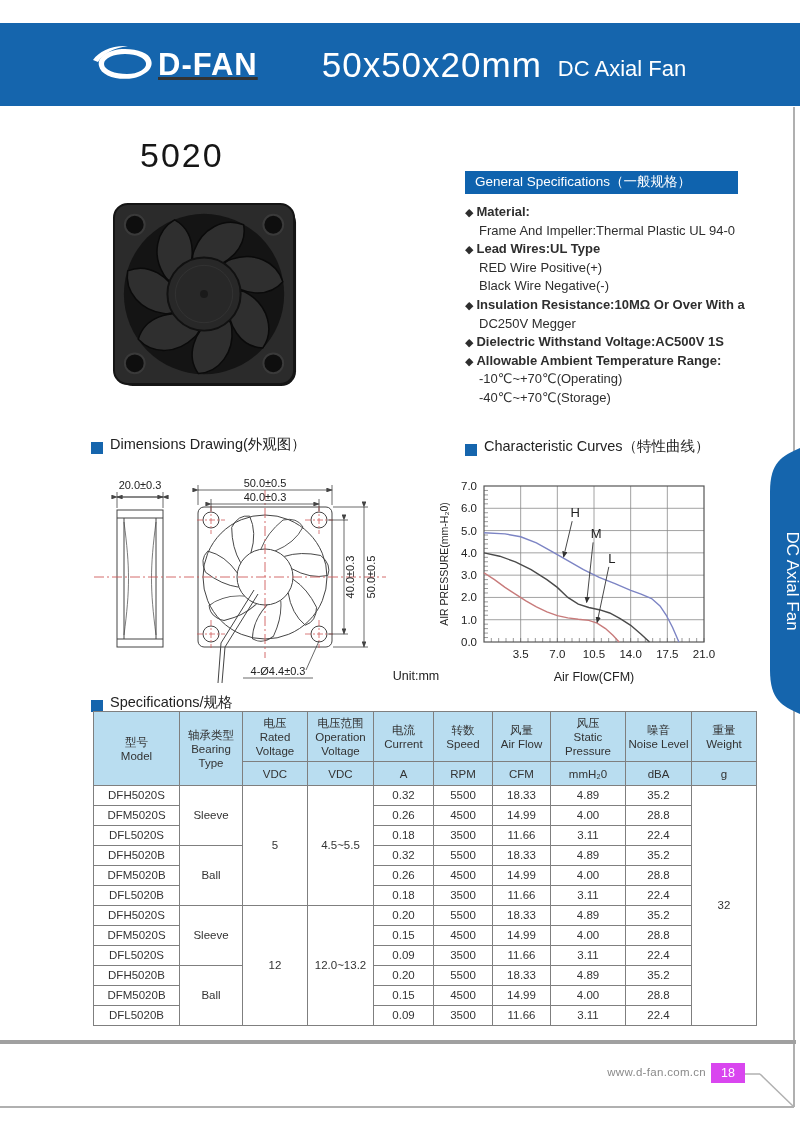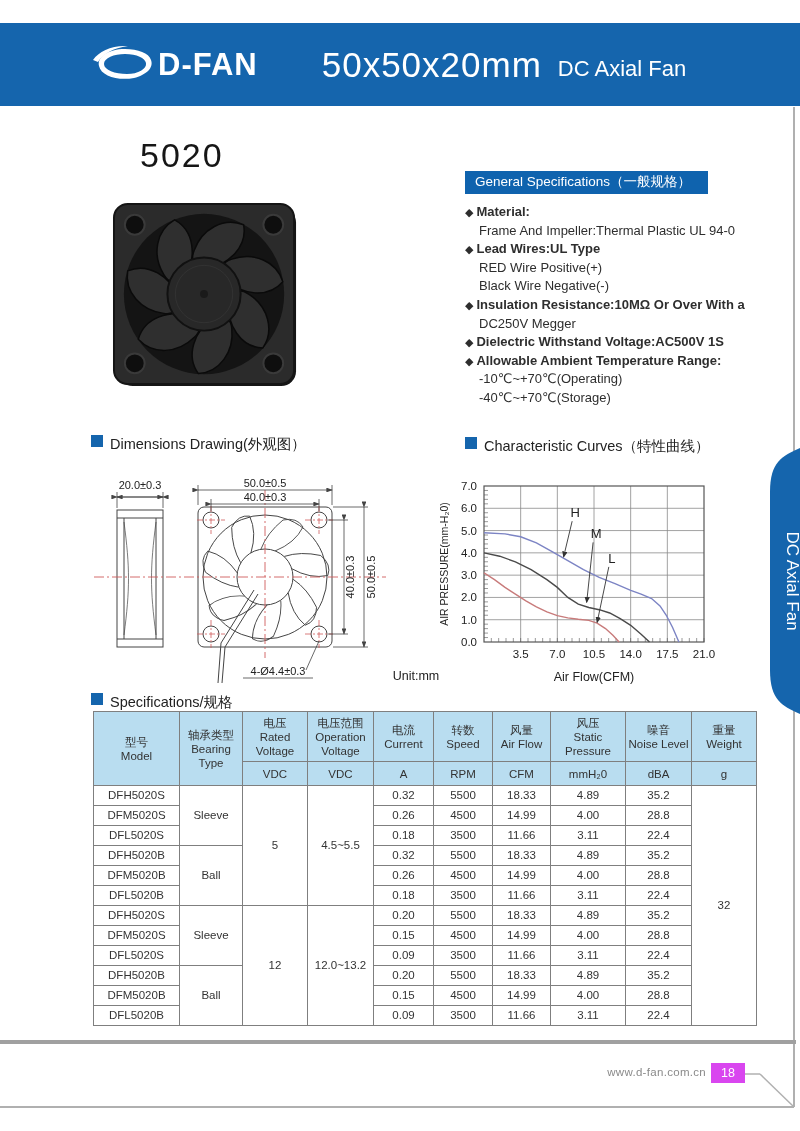--- a/index.html
+++ b/index.html
@@ -2,33 +2,33 @@
 <html lang="en"><head>
 <meta charset="utf-8">
 <style>
   html,body{margin:0;padding:0;background:#e8e8e8;}
   .page{position:relative;width:800px;height:1131px;background:#ffffff;margin:0 auto;
         font-family:"Liberation Sans","DejaVu Sans",sans-serif;color:#333;overflow:hidden;}
   .abs{position:absolute;}
 
   
   .banner{left:0;top:23px;width:800px;height:83px;background:#1565ad;display:flex;align-items:center;}
-  .banner .logo-wrap{display:flex;align-items:center;margin-left:92px;}
+  .banner .logo-wrap{display:flex;align-items:center;margin-left:92px;text-decoration:underline;}
   .logo-text{color:#fff;font-size:31px;font-weight:bold;letter-spacing:1px;margin-left:2px;}
   .banner-title{color:#fff;font-size:35px;margin-left:64px;letter-spacing:1px;}
   .banner-sub{color:#fff;font-size:22px;margin-left:16px;padding-top:8px;}
 
   
   .model-heading{left:140px;top:136px;width:130px;text-align:left;font-size:34px;color:#161616;letter-spacing:2px;}
-  .sec-title{font-size:14.5px;color:#222;display:flex;align-items:flex-start;white-space:nowrap;}
+  .sec-title{font-size:14.5px;color:#222;display:flex;align-items:flex-end;white-space:nowrap;}
   .sec-title .sq{width:12px;height:12px;background:#1565ad;display:inline-block;margin-right:7px;}
 
   
   .gen-specs{left:465px;top:171px;width:282px;}
-  .gs-bar{background:#0f63ae;color:#fff;font-size:13.5px;padding:2px 0 3px 10px;width:243px;box-sizing:border-box;}
+  .gs-bar{background:#0f63ae;color:#fff;font-size:13.5px;padding:2px 0 3px 10px;width:273px;box-sizing:border-box;}
   .gs-list{margin-top:9px;font-size:13px;color:#2e2e2e;}
   .spec-line{line-height:18.6px;padding-left:14px;white-space:nowrap;}
   .spec-line.bulleted{padding-left:0;font-weight:bold;}
   .diamond{font-size:11px;margin-right:3px;color:#2e2e2e;}
 
   
   .spec-table{left:93px;top:711px;width:663px;border-collapse:collapse;table-layout:fixed;font-size:11.5px;color:#333;}
   .spec-table th,.spec-table td{border:1px solid #7f7f7f;text-align:center;vertical-align:middle;padding:0;}
   .spec-table thead th{background:#b9ddf0;font-weight:normal;line-height:14px;}
   .spec-table tbody td{height:19px;line-height:19px;background:#fff;}

